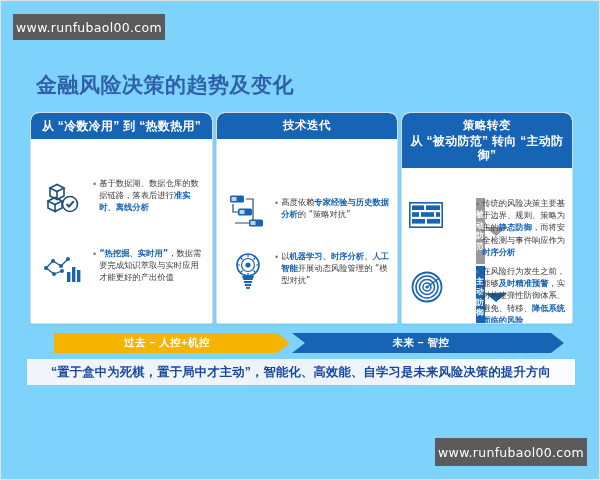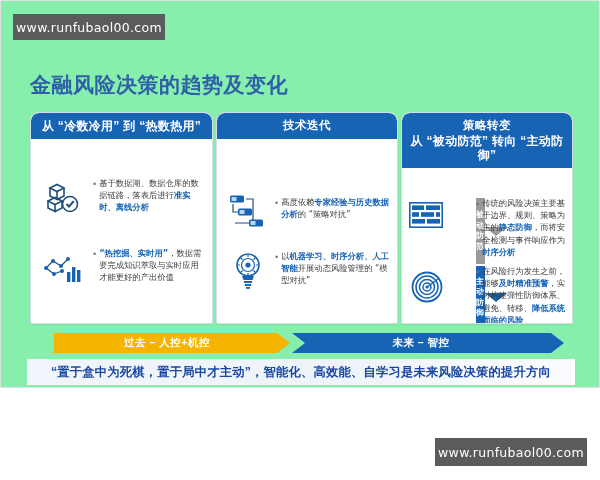--- a/index.html
+++ b/index.html
@@ -4,42 +4,42 @@
 <style>
   html,body{margin:0;padding:0;}
   body{
     width:600px;height:480px;
     background:#ffffff;
     font-family:"Liberation Sans","DejaVu Sans",sans-serif;
     overflow:hidden;
     position:relative;
   }
   .slide{
-    position:absolute;left:0;top:0;width:600px;height:388px;
-    background:#86efac;
+    position:absolute;left:0;top:0;width:600px;height:480px;
+    background:#7dd3fc;
     border:1px solid #e2e2e2;
     box-sizing:border-box;
   }
 
   
   .wm{
     position:absolute;
     background:#5b5b5b;
     color:#ffffff;
     font-size:12.5px;
     letter-spacing:0.3px;
     display:flex;align-items:center;justify-content:center;
     font-family:"DejaVu Sans",sans-serif;
   }
   .wm-top{left:12px;top:13px;width:152px;height:26px;}
   .wm-bottom{left:434px;top:437px;width:152px;height:28px;}
 
   
   .title{
-    position:absolute;left:29px;top:70px;
+    position:absolute;left:35px;top:70px;
     font-size:21px;
     font-weight:bold;
     color:#2f5fa8;
     letter-spacing:0.5px;
     white-space:nowrap;
   }
 
   
   .col{
     position:absolute;

